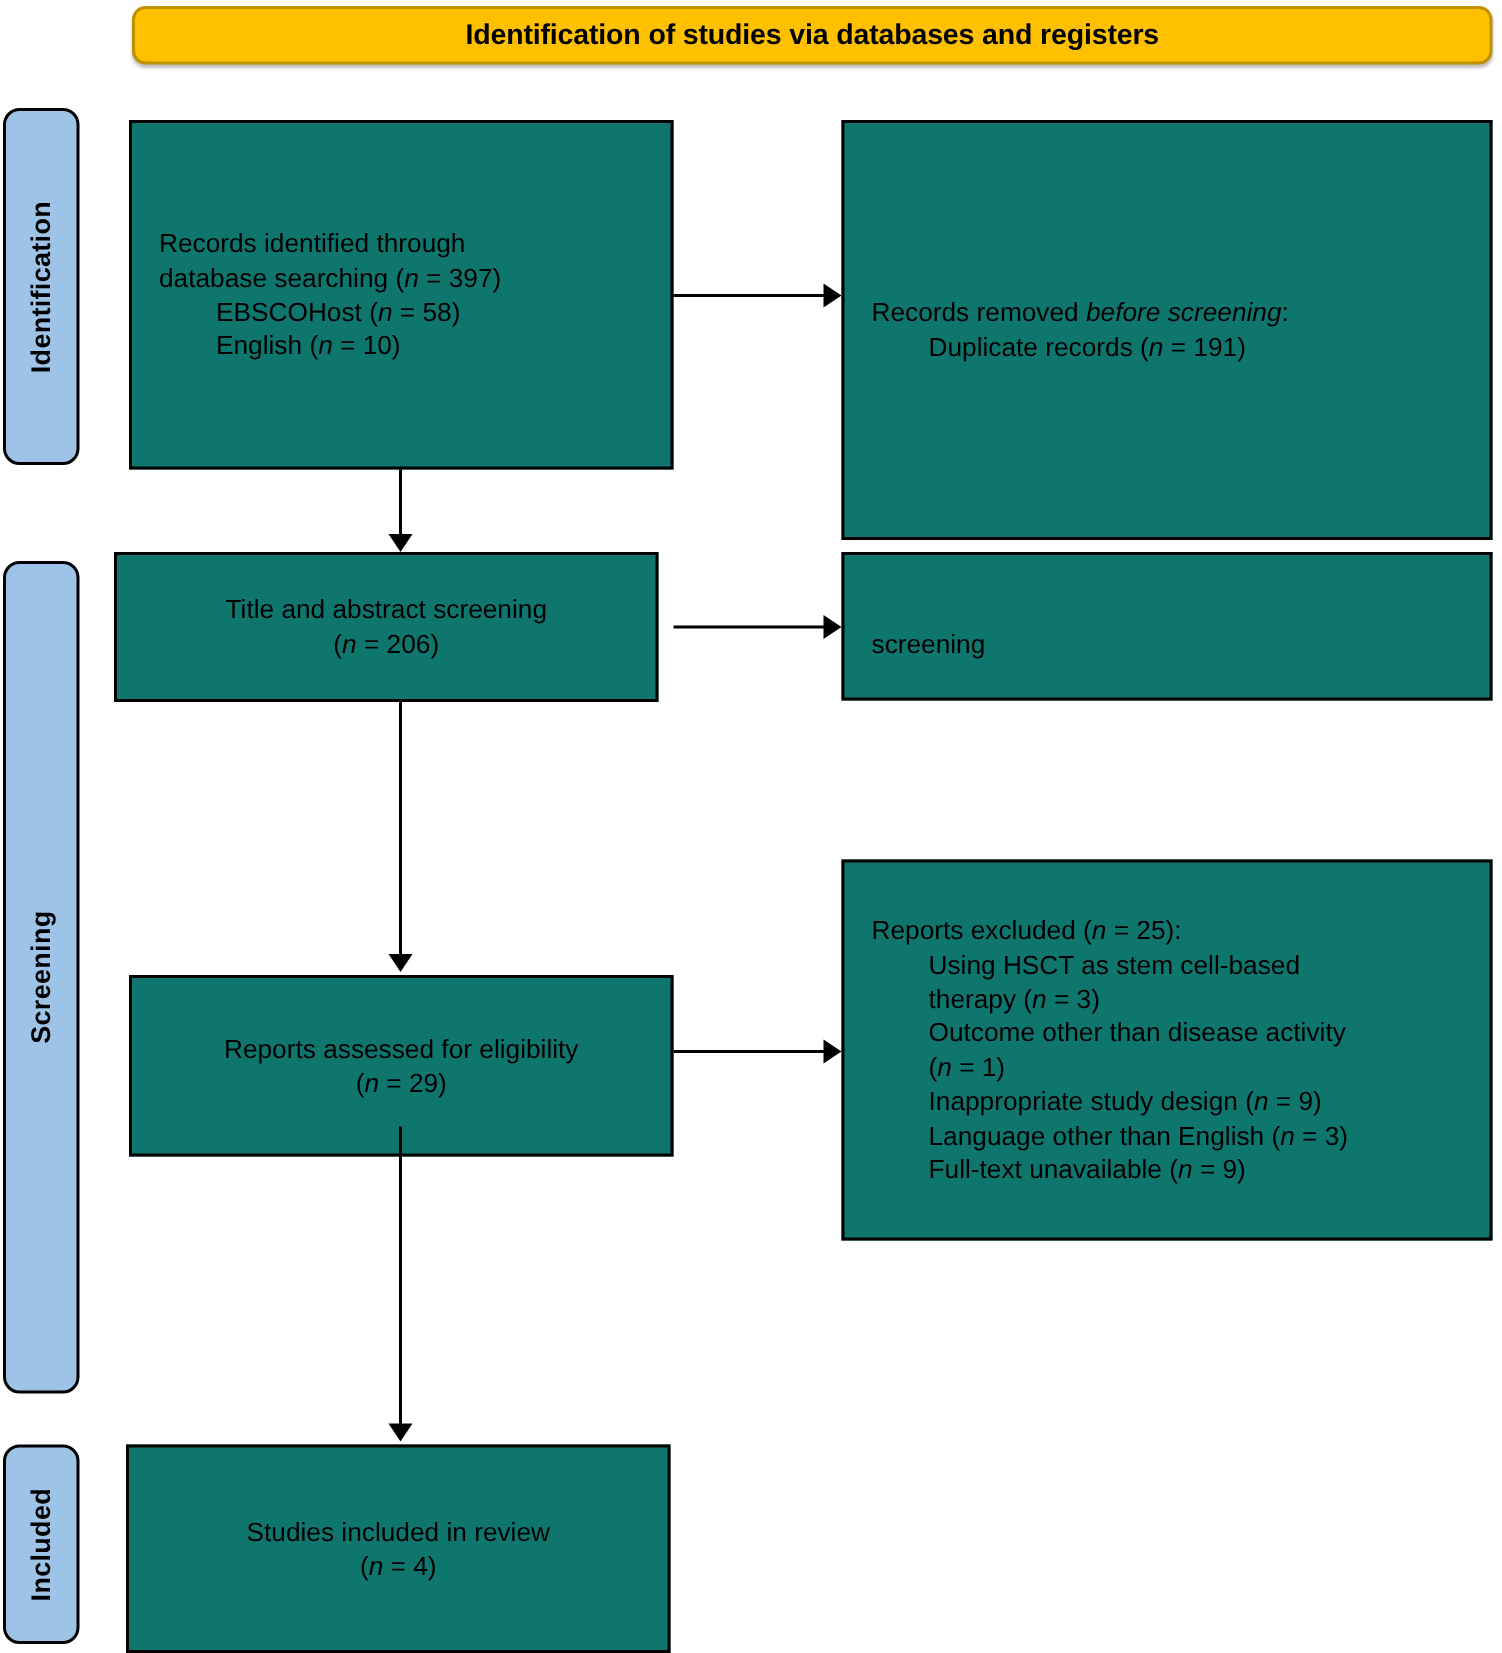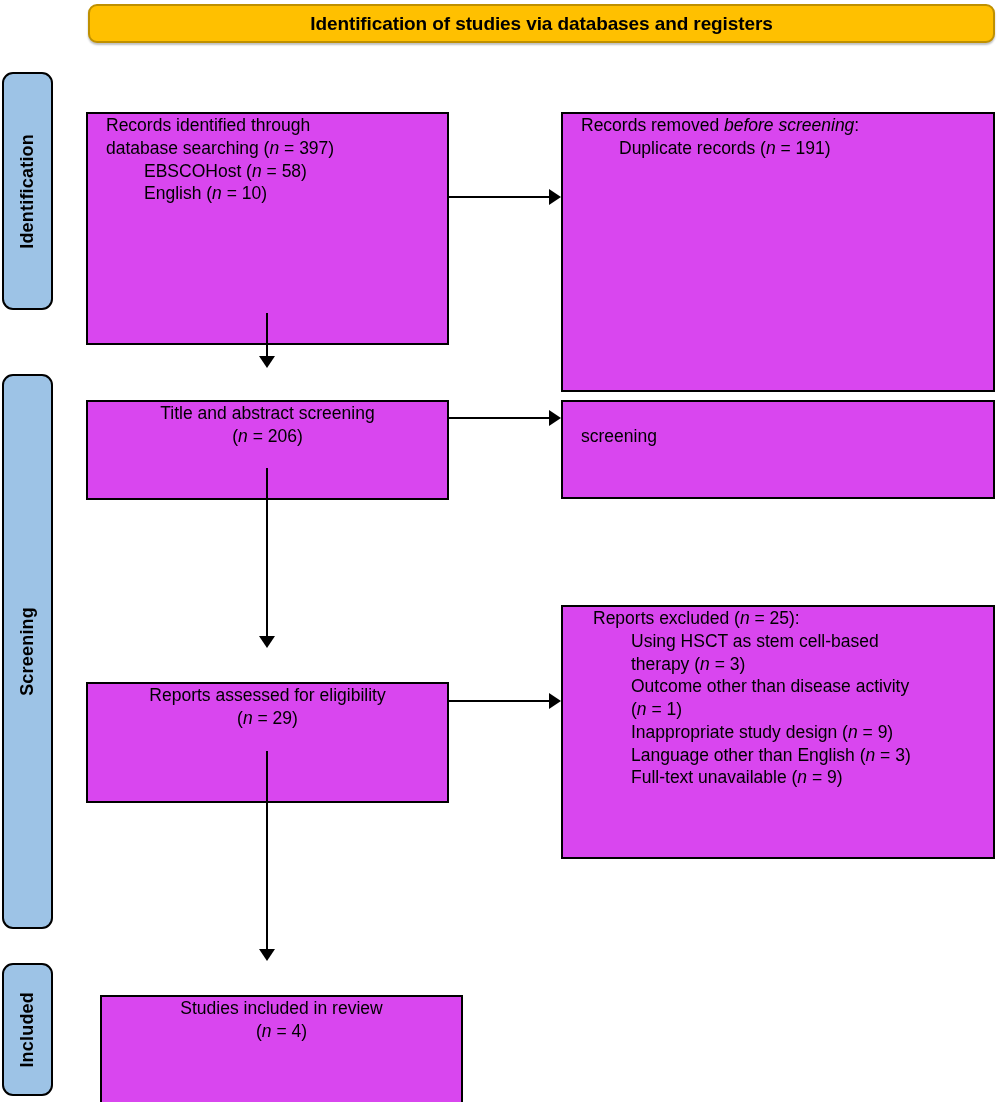--- a/index.html
+++ b/index.html
@@ -65,48 +65,47 @@
     white-space: nowrap;
     color: #000;
   }
   #phase-identification { top: 72px;  height: 238px; }
   #phase-screening      { top: 374px; height: 555px; }
   #phase-included       { top: 963px; height: 133px; }
 
   
   .box {
     position: absolute;
-    background: #d946ef;
+    background: #0f766e;
     border: 2.5px solid #000000;
     box-sizing: border-box;
     display: flex;
     flex-direction: column;
-    justify-content: flex-start;
-    margin-top: 32px;
+    justify-content: center;
   }
   .box-text {
     font-size: 17.5px;
     line-height: 1.3;
     color: #000;
   }
   .center  { text-align: center; padding: 0 10px; }
   .leftal  { text-align: left; padding: 0 0 0 18px; }
   .indent  { padding-left: 38px; display: block; }
   .it      { font-style: italic; }
 
   
   #box-records-identified { left: 86px; top: 80px;  width: 363px; height: 233px; }
-  #box-title-abstract     { left: 86px; top: 368px; width: 363px; height: 100px; }
+  #box-title-abstract     { left: 76px; top: 368px; width: 363px; height: 100px; }
   #box-eligibility        { left: 86px; top: 650px; width: 363px; height: 121px; }
-  #box-included           { left: 100px; top: 963px; width: 363px; height: 121px; }
+  #box-included           { left: 84px; top: 963px; width: 363px; height: 139px; }
 
   
   #box-records-removed    { left: 561px; top: 80px;  width: 434px; height: 280px; }
   #box-excluded-title     { left: 561px; top: 368px; width: 434px; height: 99px; }
-  #box-reports-excluded   { left: 561px; top: 573px; width: 434px; height: 254px; padding-left: 12px; }
+  #box-reports-excluded   { left: 561px; top: 573px; width: 434px; height: 254px; }
 
   
   .arrow-line-v {
     position: absolute;
     width: 2px;
     background: #000;
   }
   .arrow-line-h {
     position: absolute;
     height: 2px;

